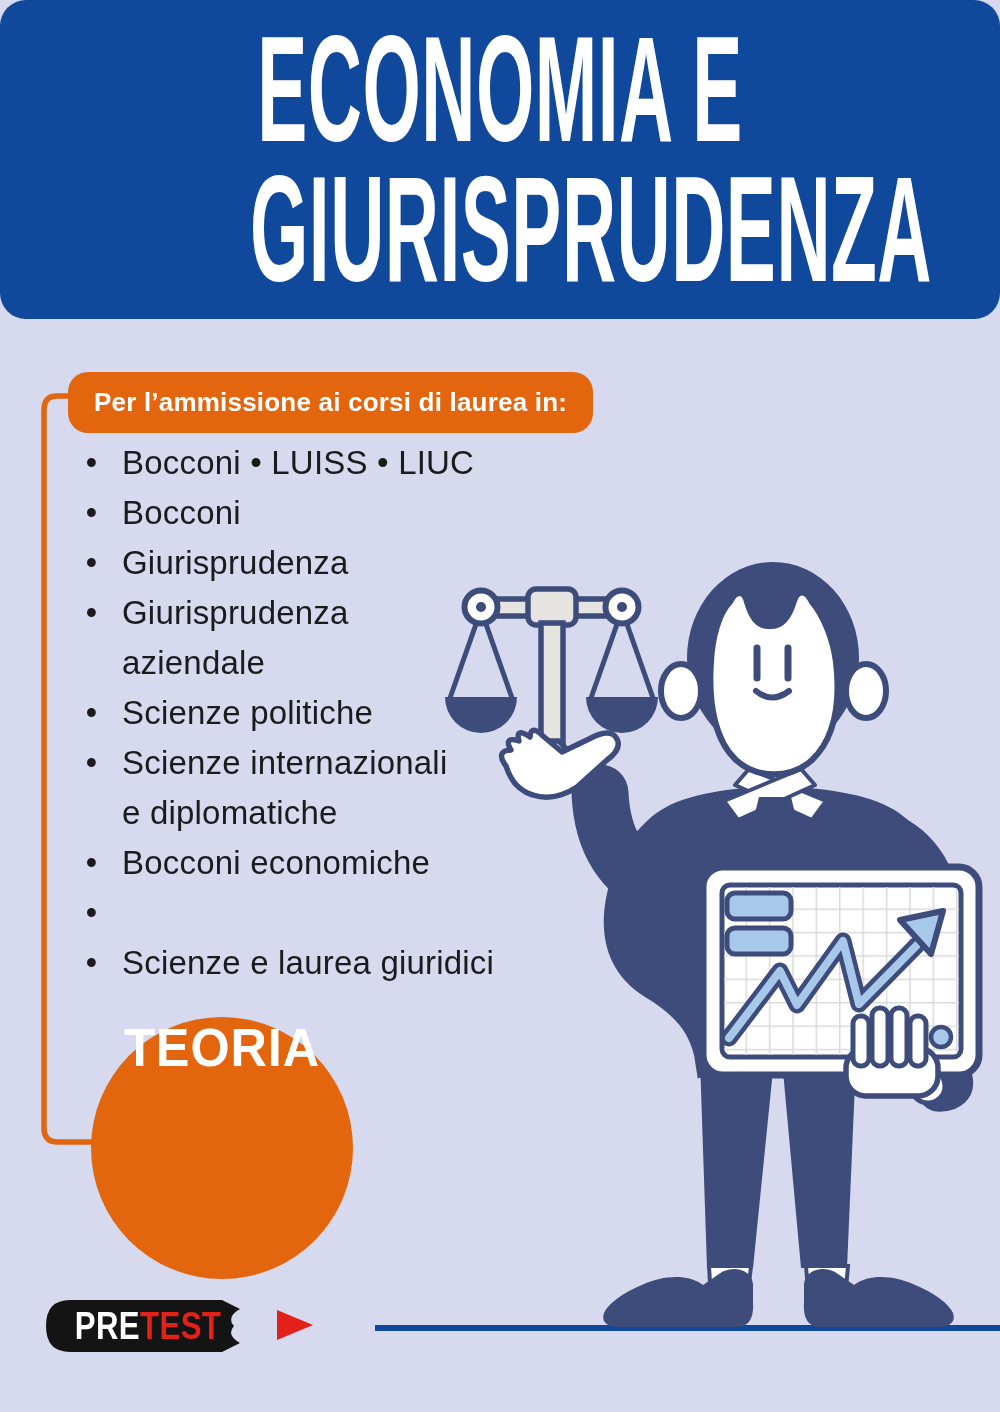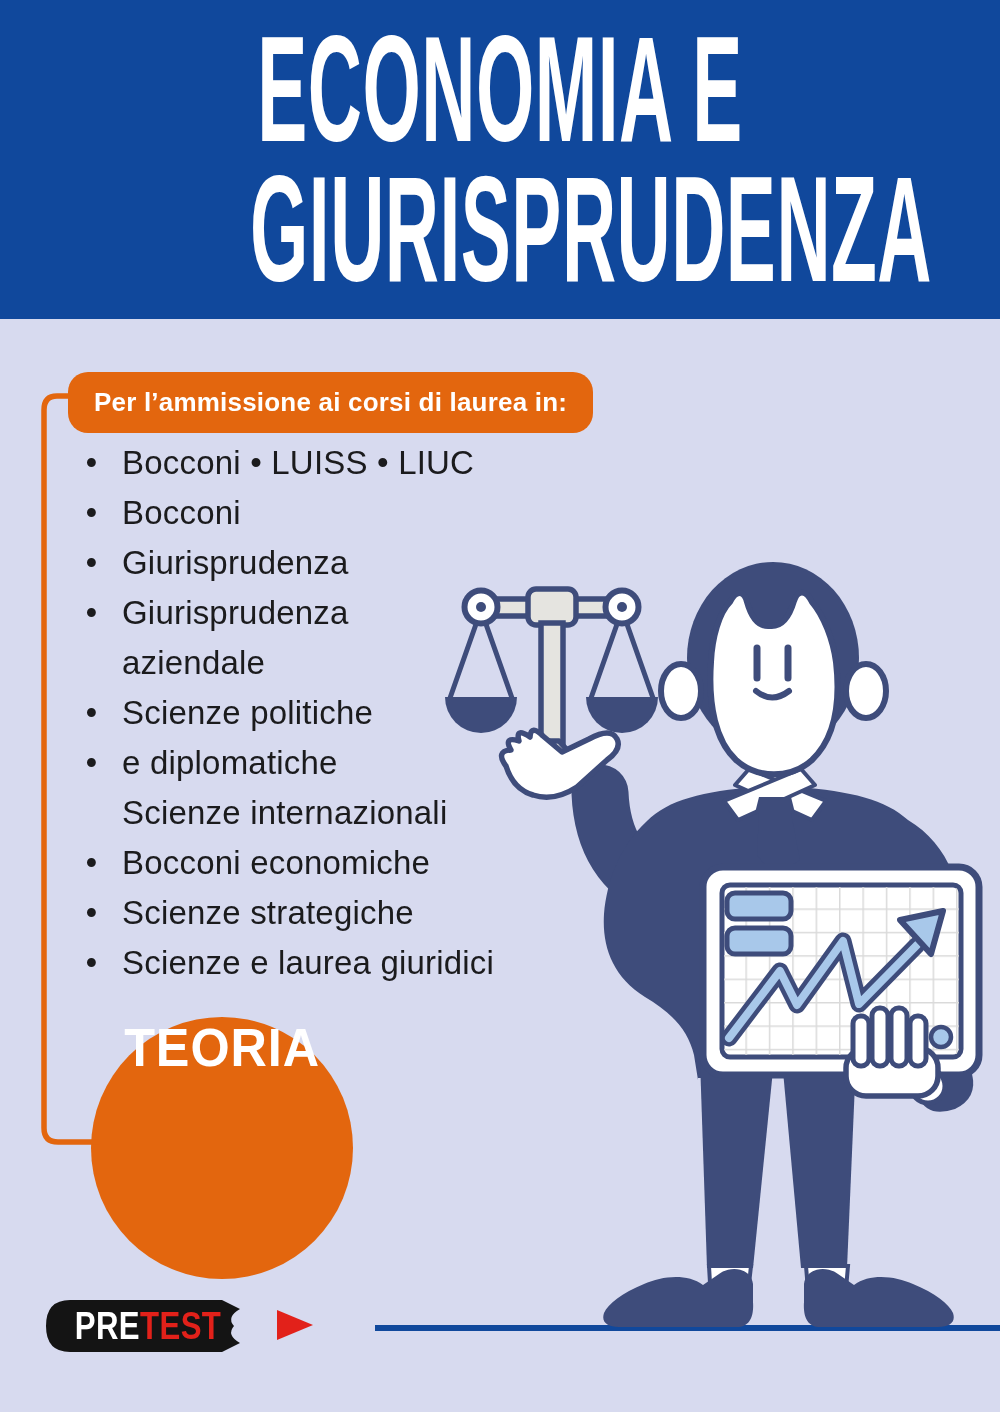--- a/index.html
+++ b/index.html
@@ -7,21 +7,21 @@
     --lblue:#A8C8EA; --gray:#E5E4E0; --grid:#DADADA; --ink:#1B1B1D;
     --black:#141414; --red:#E2211A; --white:#FFFFFF;
   }
   html,body{margin:0;padding:0;}
   body{
     width:1000px;height:1412px;position:relative;overflow:hidden;
     background:var(--bg);
     font-family:"Liberation Sans","DejaVu Sans",sans-serif;
   }
   
-  .banner{position:absolute;left:0;top:0;width:1000px;height:319px;background:var(--blue);}
+  .banner{position:absolute;left:0;top:0;width:1000px;height:319px;background:var(--blue);border-radius:26px;}
   .title-line{
     position:absolute;left:0;right:0;text-align:center;color:var(--white);
     font-weight:700;font-size:150px;line-height:150px;white-space:nowrap;
     transform:scaleX(0.5);transform-origin:50% 50%;letter-spacing:1px;
   }
   .title-line.l1{top:14px;}
   .title-line.l2{top:154px;}
   
   .pill{
     position:absolute;left:68px;top:372px;height:61px;padding:0 26px;
@@ -100,35 +100,32 @@
     </div>
     <div class="program">
       <span class="bullet">•</span>
       <div class="ptext">
         <div>Scienze politiche</div>
       </div>
     </div>
     <div class="program">
       <span class="bullet">•</span>
       <div class="ptext">
+        <div>Scienze internazionali</div>
         <div>e diplomatiche</div>
-        <div>Scienze internazionali</div>
       </div>
     </div>
     <div class="program">
       <span class="bullet">•</span>
       <div class="ptext">
         <div>Bocconi economiche</div>
       </div>
     </div>
     <div class="program">
       <span class="bullet">•</span>
-      <div class="ptext">
-        <div>Scienze strategiche</div>
-      </div>
     </div>
     <div class="program">
       <span class="bullet">•</span>
       <div class="ptext">
         <div>Scienze e laurea giuridici</div>
       </div>
     </div>
   </div>
 
 <div class="teoria">

